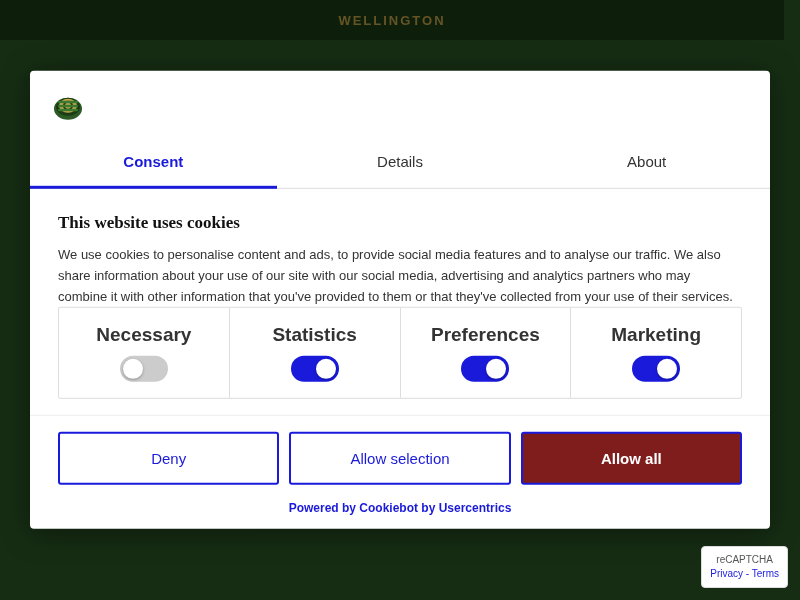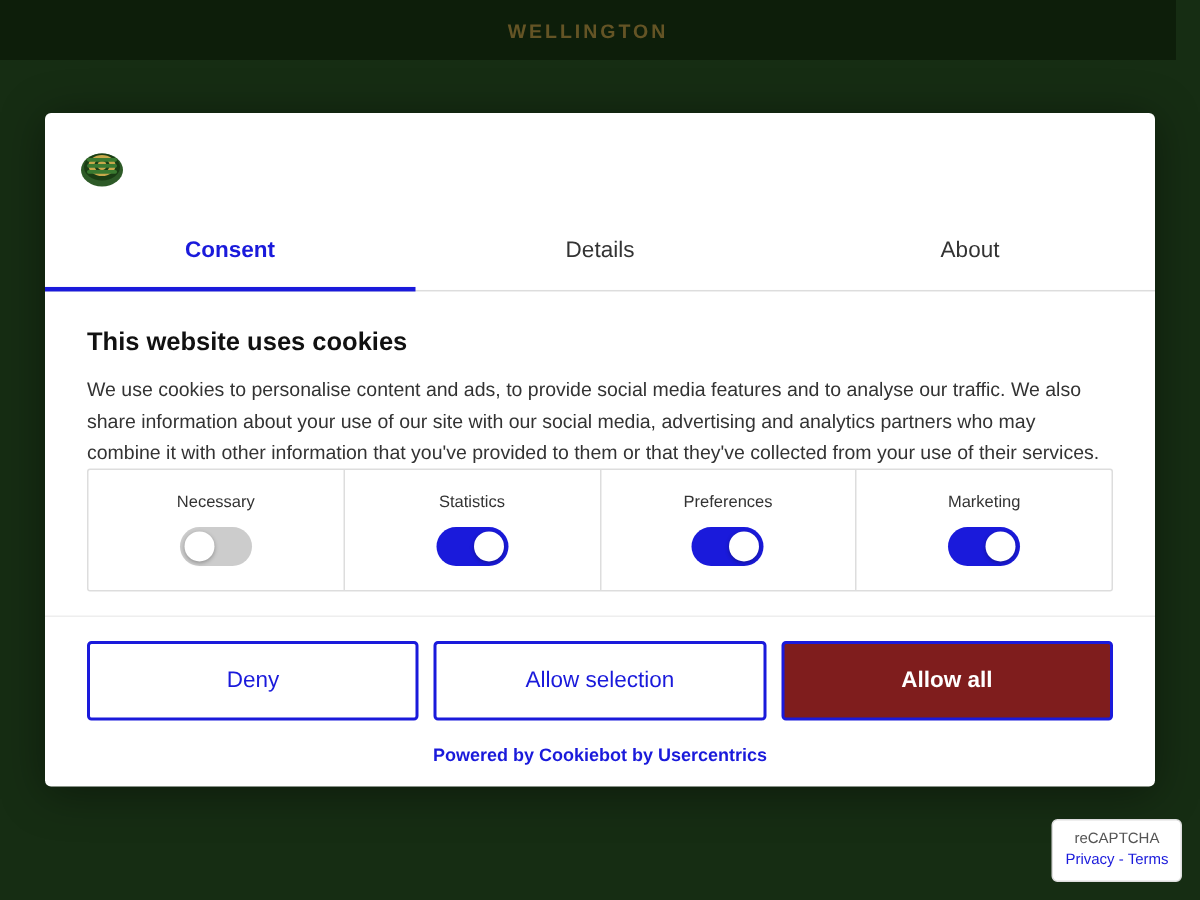--- a/index.html
+++ b/index.html
@@ -93,20 +93,21 @@
     
     .modal-content {
       padding: 24px 28px 16px 28px;
     }
 
     .modal-title {
       font-size: 17px;
       font-weight: bold;
       margin-bottom: 12px;
       color: #111;
+      font-family: Liberation Serif, serif;
     }
 
     .modal-body-text {
       font-size: 13px;
       color: #333;
       line-height: 1.6;
     }
 
     
     .toggles-row {
@@ -123,24 +124,24 @@
       align-items: center;
       padding: 16px 10px;
       border-right: 1px solid #ddd;
     }
 
     .toggle-cell:last-child {
       border-right: none;
     }
 
     .toggle-label {
-      font-size: 11px;
+      font-size: 19px;
       color: #333;
       margin-bottom: 10px;
-      font-weight: normal;
+      font-weight: bold;
     }
 
     
     .toggle-switch {
       width: 48px;
       height: 26px;
       border-radius: 13px;
       position: relative;
       cursor: pointer;
       transition: background 0.2s;

